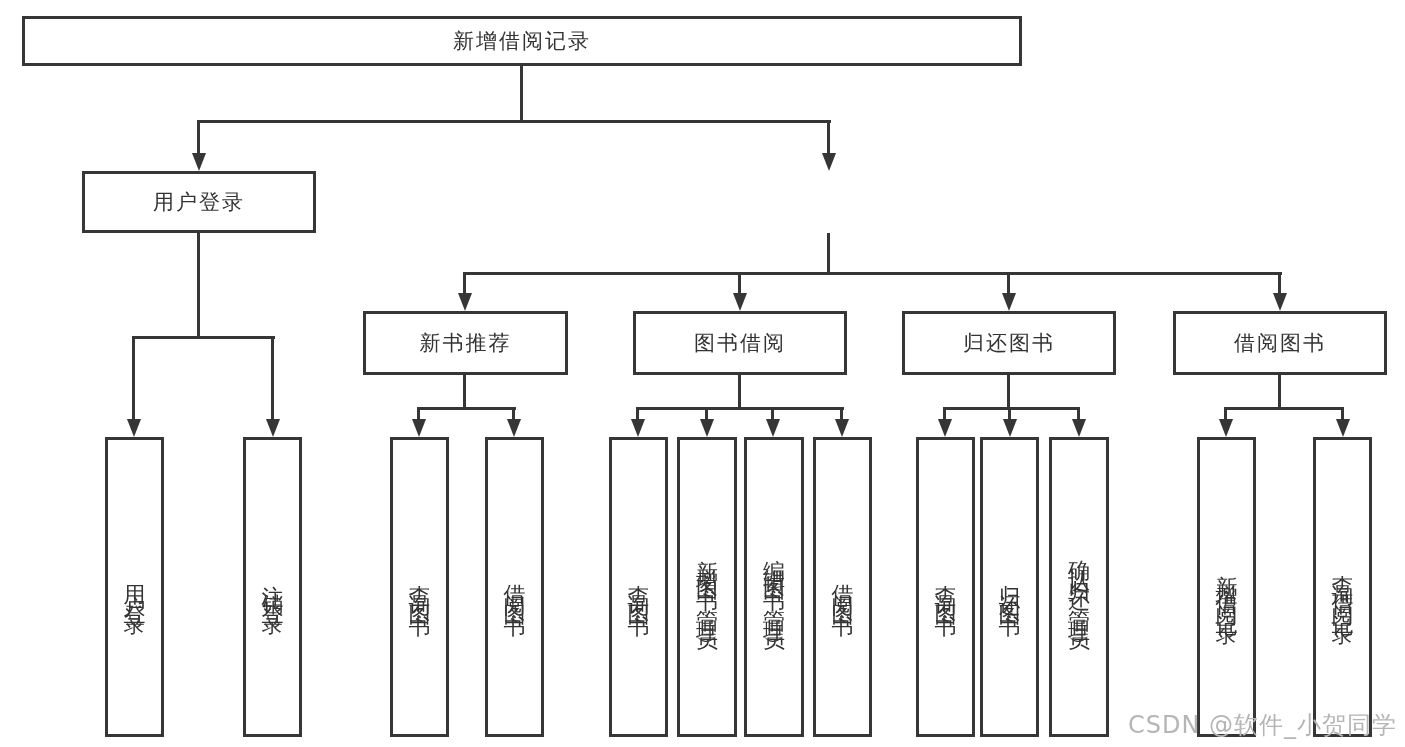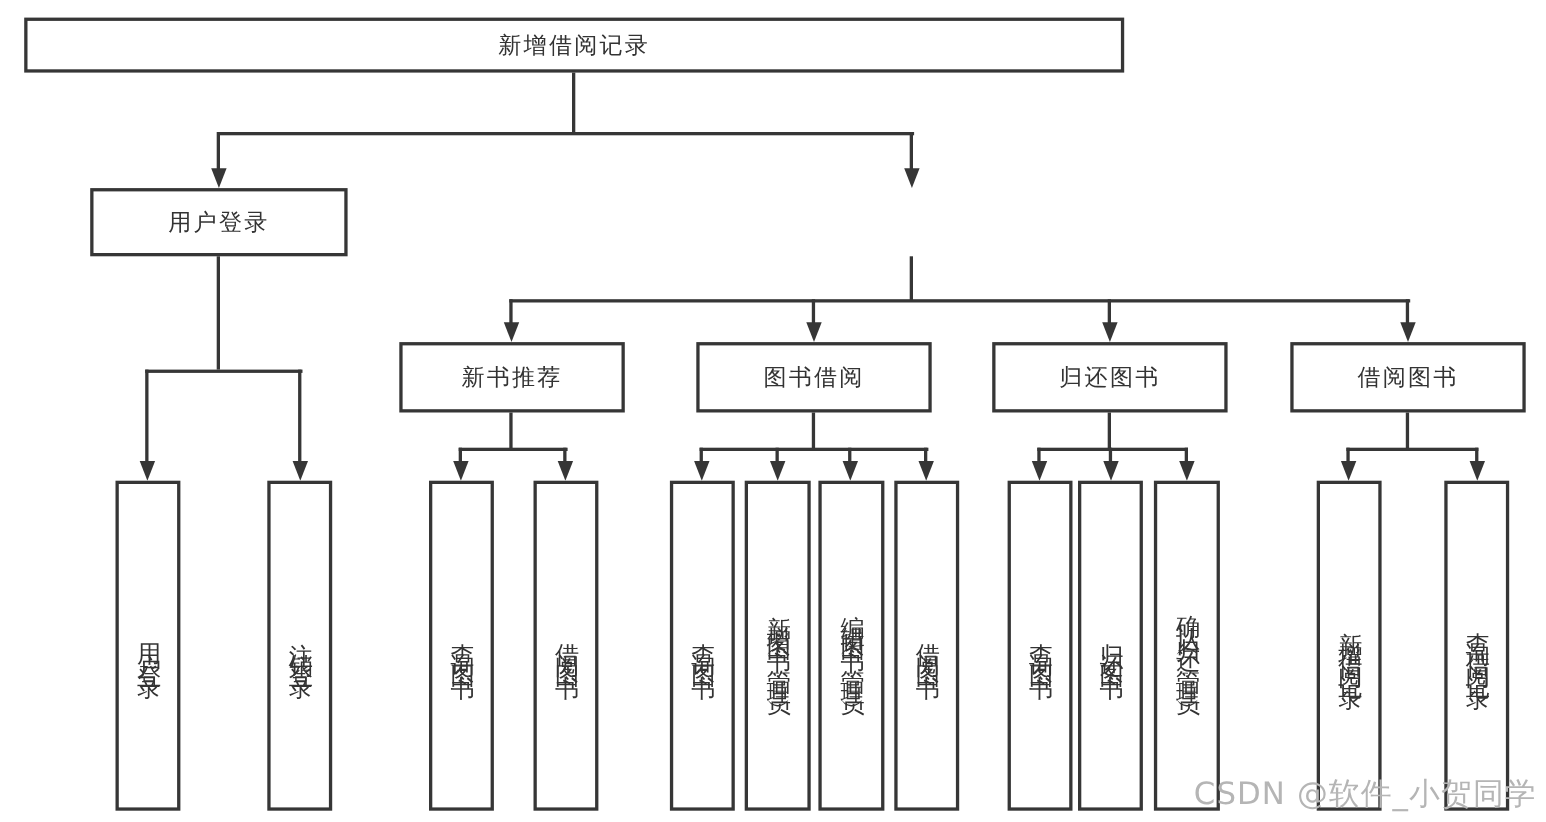--- a/index.html
+++ b/index.html
@@ -26,21 +26,21 @@
   .h,.v{position:absolute;background:var(--line);}
   .h{height:3px;}
   .v{width:3px;}
   .ar{
     position:absolute;width:0;height:0;
     border-left:7px solid transparent;border-right:7px solid transparent;
     border-top:18px solid var(--line);
   }
   .watermark{
     position:absolute;right:8px;bottom:6px;color:var(--wm);
-    font-size:28px;letter-spacing:1px;z-index:5;
+    font-size:24px;letter-spacing:1px;z-index:5;
   }
 </style>
 </head>
 <body>
 
 <div class="canvas">
 
   <div class="node" style="left:22px;top:16px;width:1000px;height:50px">
     <span>新增借阅记录</span>
   </div>

